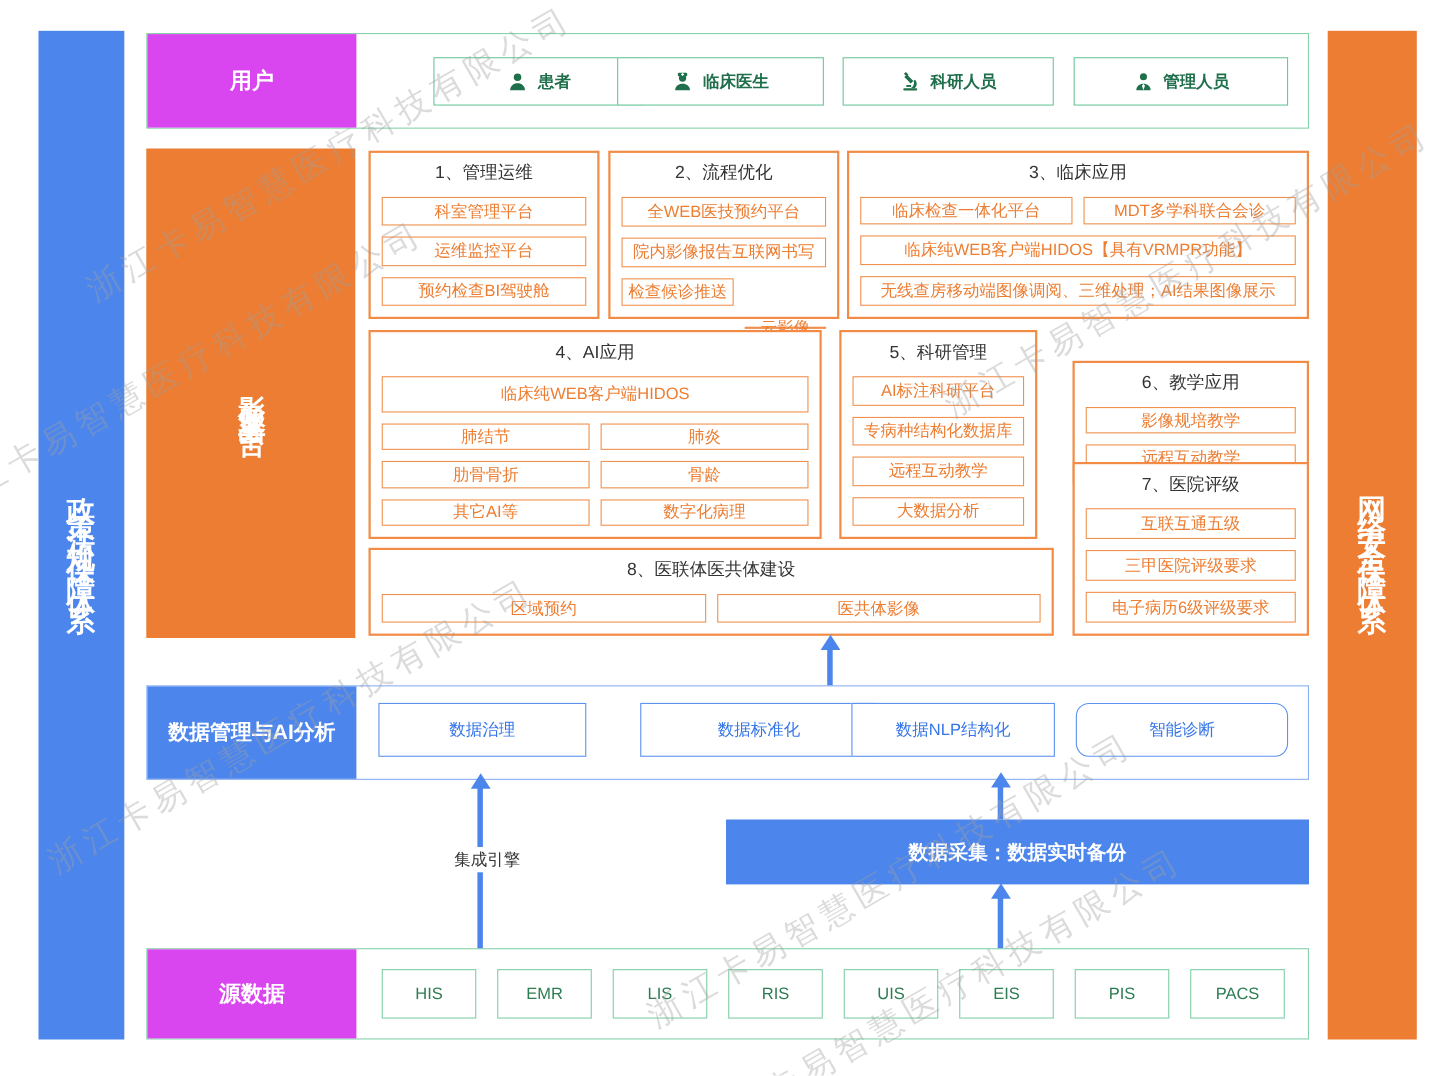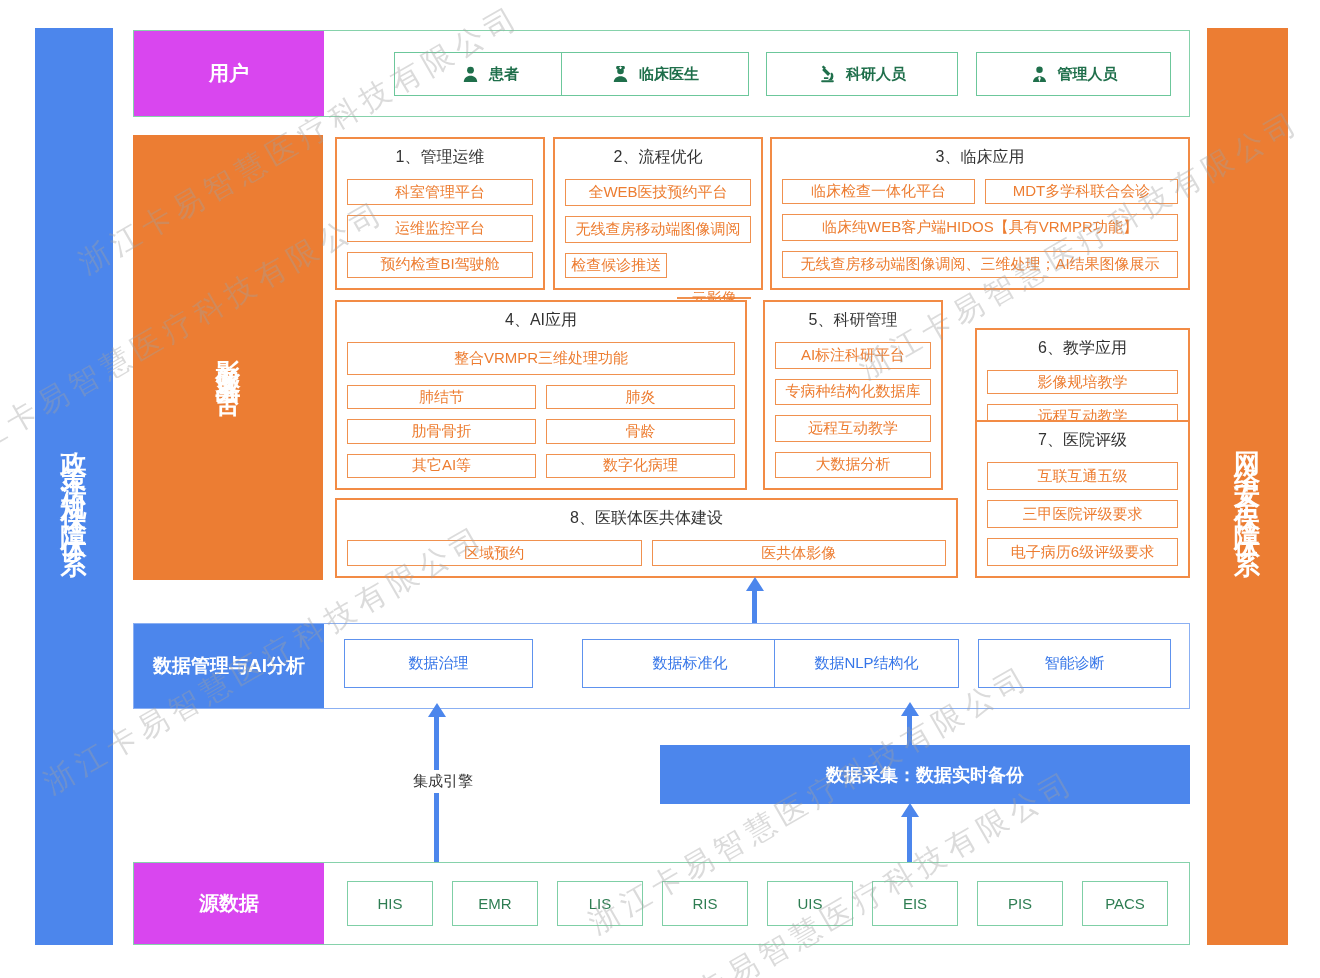--- a/index.html
+++ b/index.html
@@ -149,40 +149,40 @@
     <div class="sec" style="left:202px;top:2px;width:210px;height:153px;">
       <div class="sec-title">1、管理运维</div>
       <div class="oitem">科室管理平台</div>
       <div class="oitem">运维监控平台</div>
       <div class="oitem">预约检查BI驾驶舱</div>
     </div>
 
     <div class="sec" style="left:420px;top:2px;width:210px;height:153px;">
       <div class="sec-title">2、流程优化</div>
       <div class="oitem">全WEB医技预约平台</div>
-      <div class="oitem">无线查房移动端图像调阅</div>
+      <div class="oitem">院内影像报告互联网书写</div>
       <div class="hrow">
         <div class="oitem" style="flex:1.45;">检查候诊推送</div>
         <div class="oitem" style="flex:1;margin-top:44px;">云影像</div>
       </div>
     </div>
 
     <div class="sec" style="left:637px;top:2px;width:420px;height:153px;">
       <div class="sec-title">3、临床应用</div>
       <div class="hrow">
         <div class="oitem">临床检查一体化平台</div>
         <div class="oitem">MDT多学科联合会诊</div>
       </div>
       <div class="oitem">临床纯WEB客户端HIDOS【具有VRMPR功能】</div>
       <div class="oitem">无线查房移动端图像调阅、三维处理；AI结果图像展示</div>
     </div>
 
     <div class="sec" style="left:202px;top:165px;width:412px;height:190px;">
       <div class="sec-title">4、AI应用</div>
-      <div class="oitem">整合VRMPR三维处理功能</div>
+      <div class="oitem">临床纯WEB客户端HIDOS</div>
       <div class="grid2">
         <div class="oitem">肺结节</div>
         <div class="oitem">肺炎</div>
         <div class="oitem">肋骨骨折</div>
         <div class="oitem">骨龄</div>
         <div class="oitem">其它AI等</div>
         <div class="oitem">数字化病理</div>
       </div>
     </div>
 
@@ -216,21 +216,21 @@
     </div>
   </div>
 
   <div class="row dm-row">
     <div class="row-label blue-fill">
       <span>数据管理与AI分析</span>
     </div>
     <div class="dm-item" style="left:210px;width:189px;">数据治理</div>
     <div class="dm-item" style="left:408px;width:216px;margin-left:40px;">数据标准化</div>
     <div class="dm-item" style="left:640px;width:185px;">数据NLP结构化</div>
-    <div class="dm-item" style="left:844px;width:193px;">智能诊断</div>
+    <div class="dm-item" style="left:844px;width:193px;border-radius:12px;">智能诊断</div>
   </div>
 
   <div class="ahead" style="left:746px;top:577px;"></div>
   <div class="shaft" style="left:752px;top:590px;height:33px;"></div>
 
   <div class="ahead" style="left:428px;top:703px;"></div>
   <div class="shaft" style="left:434px;top:716px;height:146px;"></div>
   <div class="flow-label">集成引擎</div>
 
   <div class="ahead" style="left:901px;top:702px;"></div>

